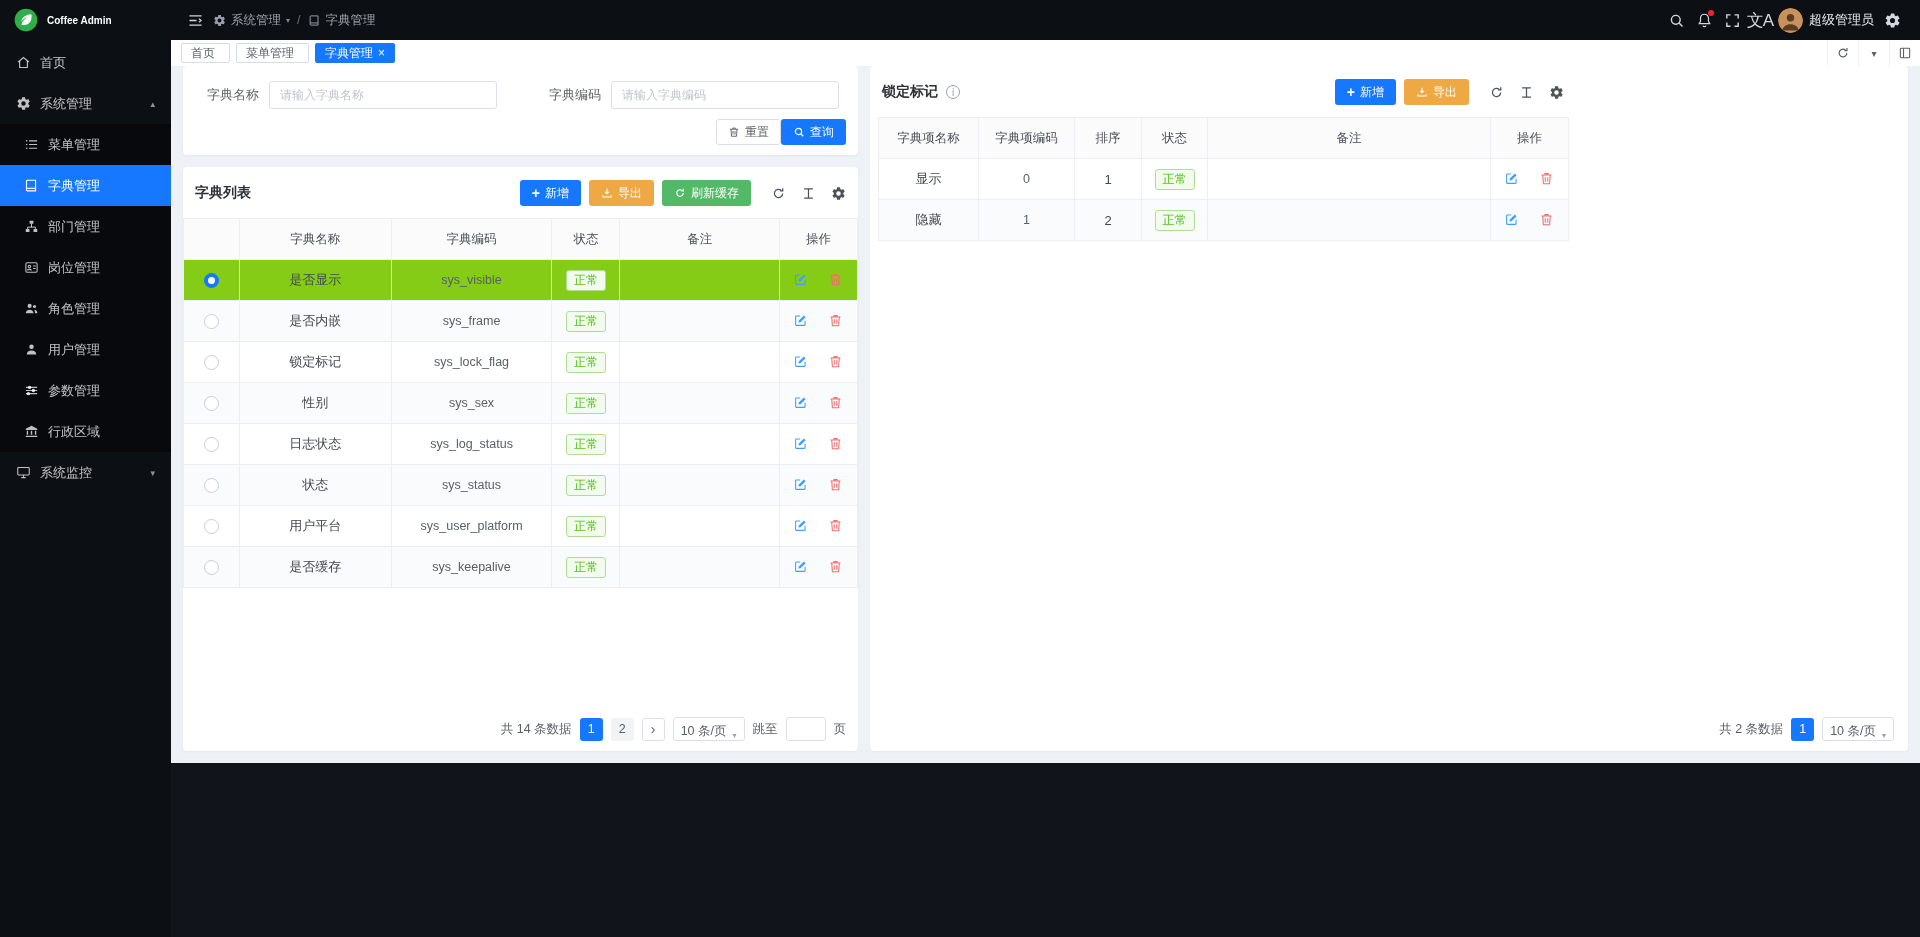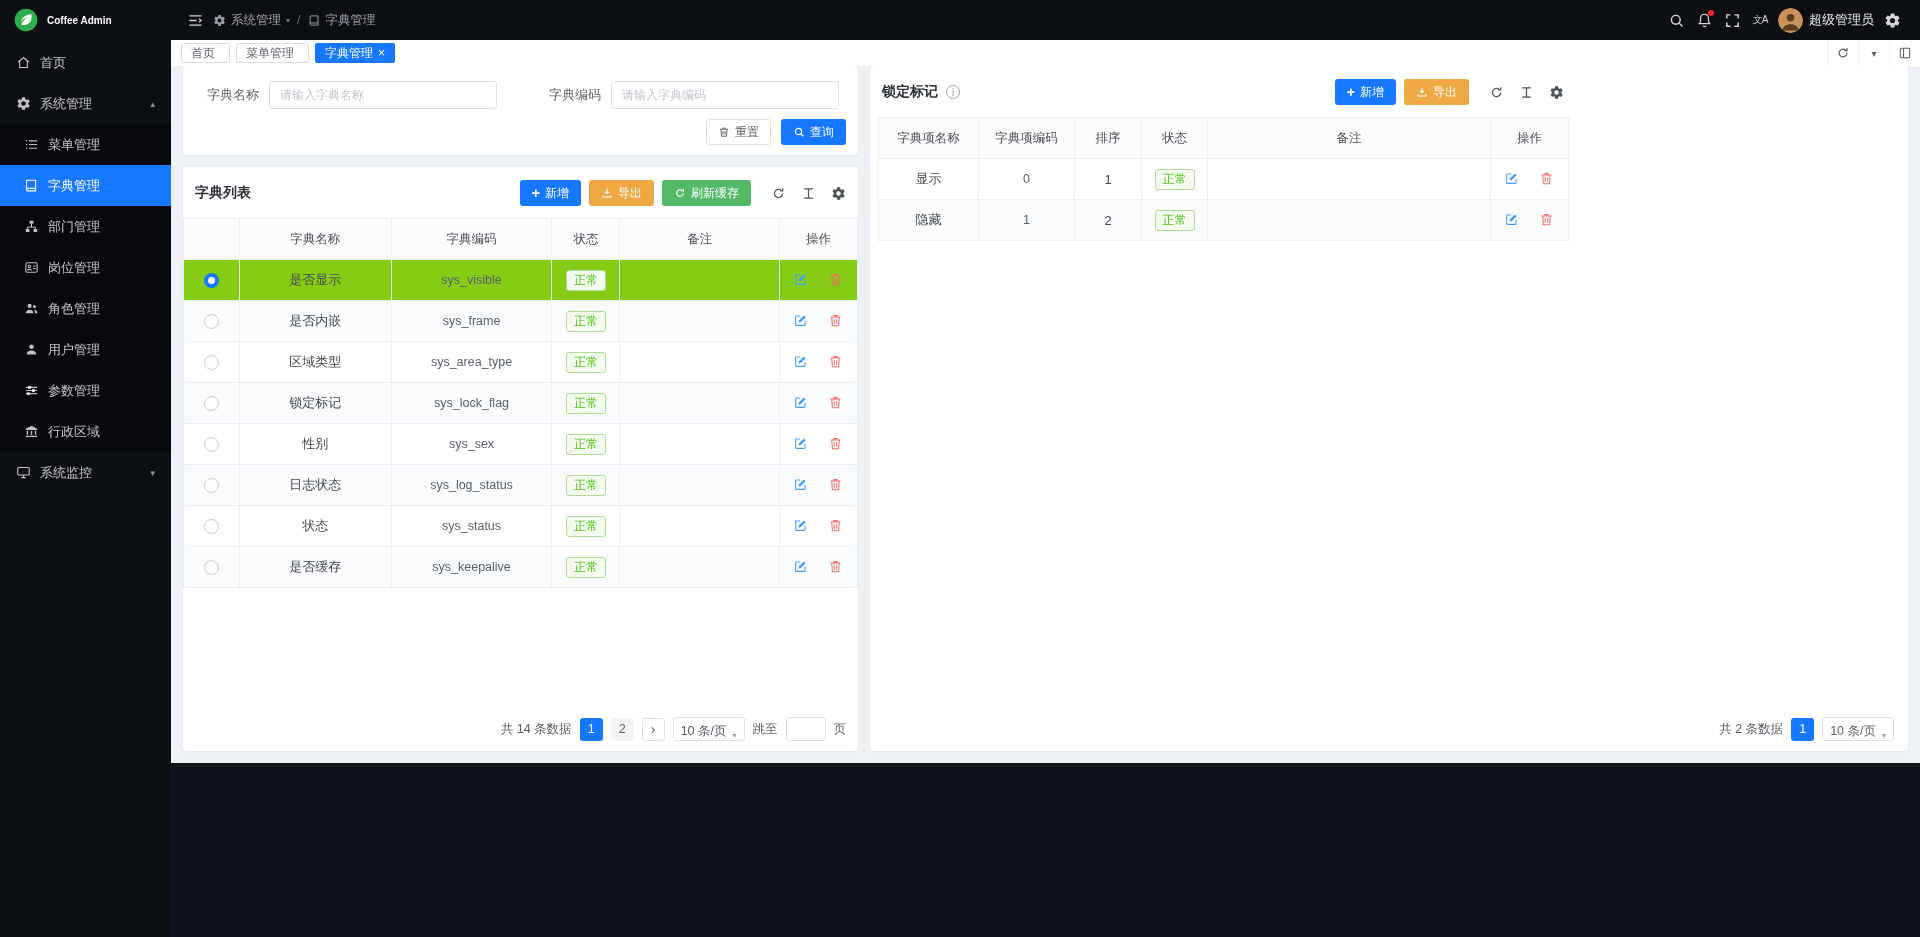--- a/index.html
+++ b/index.html
@@ -27,21 +27,21 @@
   .topbar{height:40px;flex:0 0 40px;background:#0c0f14;display:flex;align-items:center;color:#c9cdd4;padding:0 14px 0 10px;}
   .icon-btn{width:28px;height:28px;display:flex;align-items:center;justify-content:center;cursor:pointer;color:#d4d7dd;position:relative;flex:0 0 auto;}
   .icon-btn svg{width:17px;height:17px;}
   .bell-dot{position:absolute;top:4px;right:4px;width:6px;height:6px;border-radius:50%;background:#f5222d;}
   .breadcrumb{display:flex;align-items:center;gap:6px;color:#9aa0a8;font-size:12.5px;margin-left:4px;}
   .crumb{display:flex;align-items:center;gap:5px;cursor:pointer;}
   .crumb svg{width:13px;height:13px;}
   .bc-caret{font-size:8px;margin-top:1px;color:#7d838c;}
   .bc-sep{color:#6b7077;margin:0 1px;}
   .top-spacer{flex:1;}
-  .translate-glyph{font-size:10px;letter-spacing:-1px;}
+  .translate-glyph{font-size:17px;letter-spacing:-1px;}
   .avatar{width:25px;height:25px;flex:0 0 25px;border-radius:50%;overflow:hidden;cursor:pointer;margin:0 6px 0 4px;}
   .avatar svg{width:25px;height:25px;}
   .username{color:#e9ebee;font-size:13px;cursor:pointer;margin-right:4px;white-space:nowrap;}
 
   .tabbar{height:26px;flex:0 0 26px;background:#fff;display:flex;align-items:center;padding-left:10px;}
   .tabs{display:flex;align-items:center;gap:6px;flex:1;}
   .tab{height:20px;display:inline-flex;align-items:center;gap:5px;padding:0 9px;border:1px solid #d8dce3;background:#fff;color:#5a5e66;font-size:12px;border-radius:2px;cursor:pointer;white-space:nowrap;}
   .tab.active{background:#1677ff;border-color:#1677ff;color:#fff;}
   .tab-close{font-size:12px;line-height:1;}
   .tab-actions{display:flex;align-items:center;height:100%;}
@@ -53,21 +53,21 @@
   .card{background:#fff;border-radius:4px;box-shadow:0 1px 3px rgba(0,0,0,.05);}
   .left-col{width:675px;flex:0 0 675px;display:flex;flex-direction:column;gap:12px;}
 
   .search-card{height:89px;flex:0 0 89px;padding:15px 12px 0;}
   .search-row{display:flex;align-items:center;}
   .form-item{display:flex;align-items:center;}
   .form-item + .form-item{margin-left:40px;}
   .form-label{width:64px;text-align:right;color:#606266;margin-right:10px;white-space:nowrap;}
   .form-input{width:228px;height:28px;border:1px solid #dcdfe6;border-radius:3px;padding:0 10px;font-size:12px;color:#303133;outline:none;font-family:inherit;}
   .form-input::placeholder{color:#c0c4cc;}
-  .btn-row{display:flex;justify-content:flex-end;gap:10px;margin-top:10px;}
+  .btn-row{display:flex;justify-content:flex-end;margin-top:10px;}
 
   .btn{height:26px;display:inline-flex;align-items:center;gap:5px;padding:0 11px;border-radius:3px;font-size:12px;cursor:pointer;border:1px solid transparent;white-space:nowrap;}
   .btn svg{width:12px;height:12px;}
   .btn-default{background:#fff;border-color:#dcdfe6;color:#606266;}
   .btn-primary{background:#1677ff;color:#fff;}
   .btn-warning{background:#efa944;color:#fff;}
   .btn-success{background:#53b967;color:#fff;}
   .btn .plus{font-size:14px;font-weight:700;line-height:1;}
 
   .table-card{flex:1;display:flex;flex-direction:column;position:relative;overflow:hidden;}
@@ -470,42 +470,20 @@
                     <svg viewBox="0 0 24 24" fill="none" stroke="currentColor" stroke-width="1.7">
                       <path d="M4 6.5h16M9.5 6V4.2h5V6"></path>
                       <path d="M6 6.5 7 20.5h10l1-14"></path>
                       <path d="M10 10v7M14 10v7"></path>
                     </svg>
                   </span>
     </td>
   </tr>
 
 
-  <tr>
-    <td><span class="radio"></span></td>
-    <td>区域类型</td>
-    <td class="code-cell">sys_area_type</td>
-    <td><span class="badge">正常</span></td>
-    <td></td>
-    <td>
-      <span class="op edit">
-                    <svg viewBox="0 0 24 24">
-                      <path fill="none" stroke="currentColor" stroke-width="1.7" d="M11.5 4.7H5.2a1 1 0 0 0-1 1v13.1a1 1 0 0 0 1 1h13.1a1 1 0 0 0 1-1V12.5"></path>
-                      <path fill="currentColor" d="m9.3 12 8.1-8.1 2.7 2.7-8.1 8.1-3.2.5z"></path>
-                    </svg>
-                  </span>
-      <span class="op del">
-                    <svg viewBox="0 0 24 24" fill="none" stroke="currentColor" stroke-width="1.7">
-                      <path d="M4 6.5h16M9.5 6V4.2h5V6"></path>
-                      <path d="M6 6.5 7 20.5h10l1-14"></path>
-                      <path d="M10 10v7M14 10v7"></path>
-                    </svg>
-                  </span>
-    </td>
-  </tr>
 
   <tr>
     <td><span class="radio"></span></td>
     <td>锁定标记</td>
     <td class="code-cell">sys_lock_flag</td>
     <td><span class="badge">正常</span></td>
     <td></td>
     <td>
       <span class="op edit">
                     <svg viewBox="0 0 24 24">
@@ -585,20 +563,42 @@
       <span class="op del">
                     <svg viewBox="0 0 24 24" fill="none" stroke="currentColor" stroke-width="1.7">
                       <path d="M4 6.5h16M9.5 6V4.2h5V6"></path>
                       <path d="M6 6.5 7 20.5h10l1-14"></path>
                       <path d="M10 10v7M14 10v7"></path>
                     </svg>
                   </span>
     </td>
   </tr>
 
+  <tr>
+    <td><span class="radio"></span></td>
+    <td>用户平台</td>
+    <td class="code-cell">sys_user_platform</td>
+    <td><span class="badge">正常</span></td>
+    <td></td>
+    <td>
+      <span class="op edit">
+                    <svg viewBox="0 0 24 24">
+                      <path fill="none" stroke="currentColor" stroke-width="1.7" d="M11.5 4.7H5.2a1 1 0 0 0-1 1v13.1a1 1 0 0 0 1 1h13.1a1 1 0 0 0 1-1V12.5"></path>
+                      <path fill="currentColor" d="m9.3 12 8.1-8.1 2.7 2.7-8.1 8.1-3.2.5z"></path>
+                    </svg>
+                  </span>
+      <span class="op del">
+                    <svg viewBox="0 0 24 24" fill="none" stroke="currentColor" stroke-width="1.7">
+                      <path d="M4 6.5h16M9.5 6V4.2h5V6"></path>
+                      <path d="M6 6.5 7 20.5h10l1-14"></path>
+                      <path d="M10 10v7M14 10v7"></path>
+                    </svg>
+                  </span>
+    </td>
+  </tr>
 
   <tr>
     <td><span class="radio"></span></td>
     <td>是否缓存</td>
     <td class="code-cell">sys_keepalive</td>
     <td><span class="badge">正常</span></td>
     <td></td>
     <td>
       <span class="op edit">
                     <svg viewBox="0 0 24 24">

